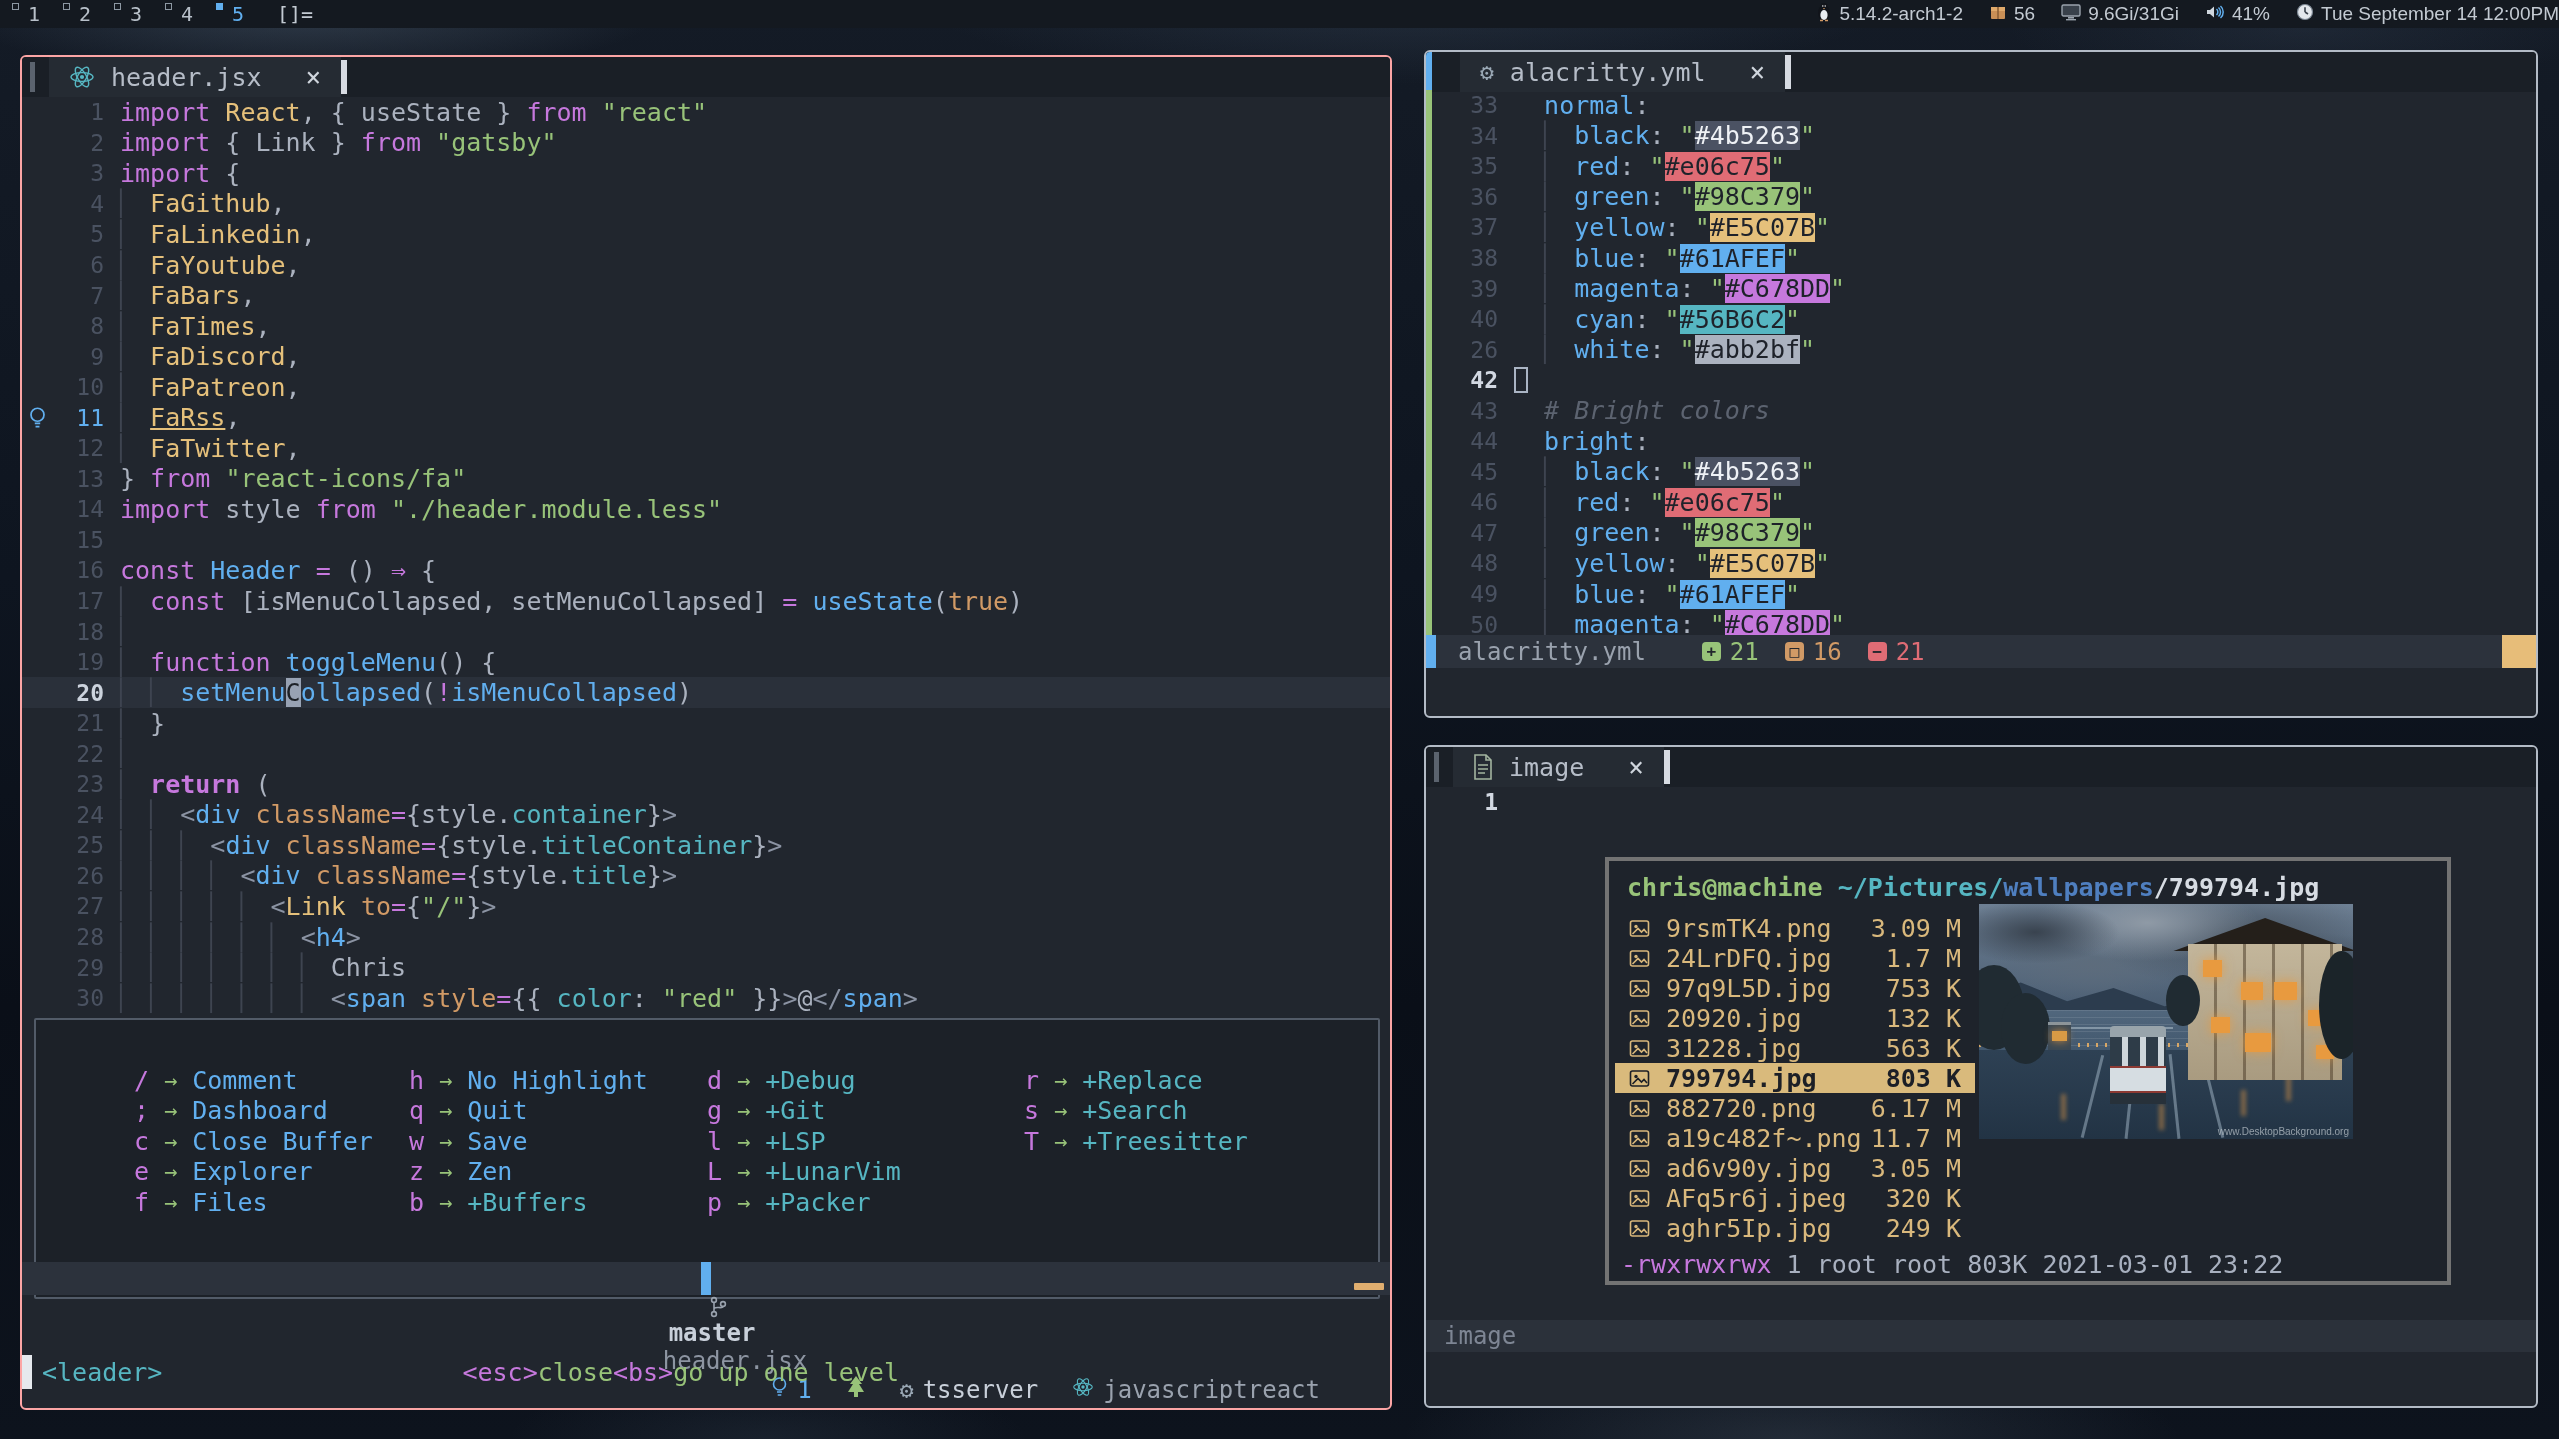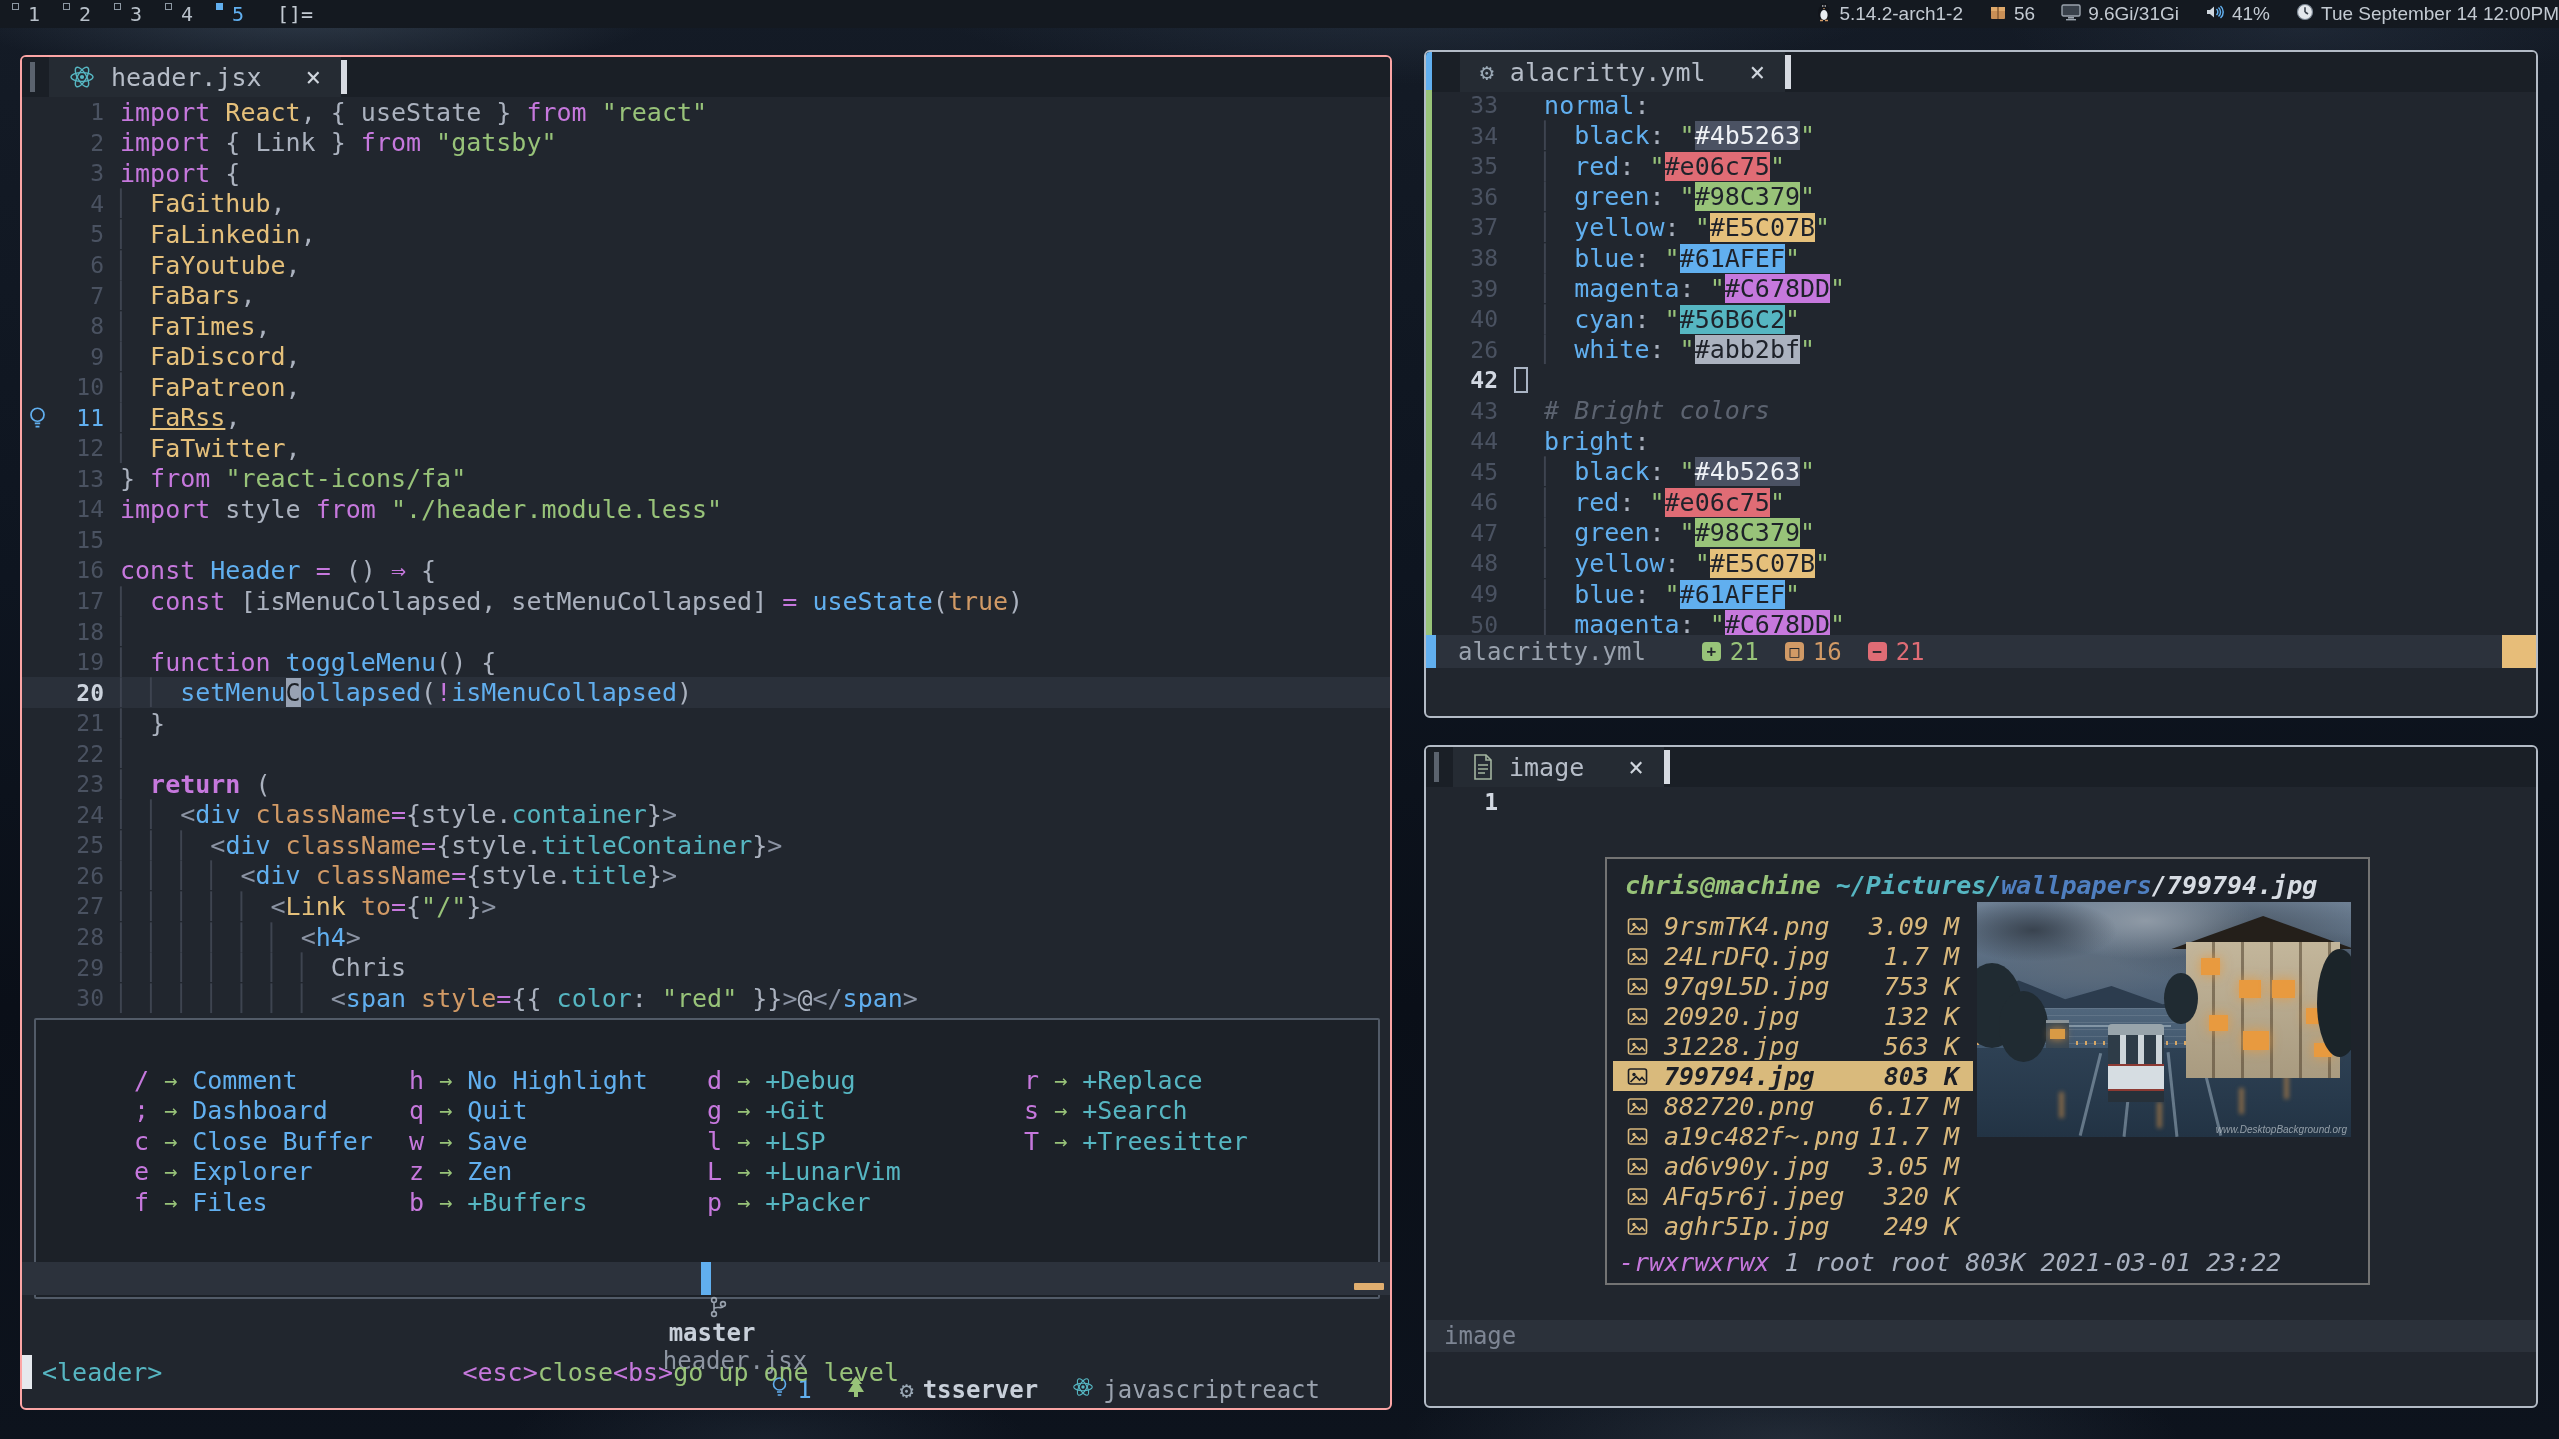--- a/index.html
+++ b/index.html
@@ -102,23 +102,23 @@
     justify-content:center; font-size:16px; font-weight:bold; color:#22262d; }
 
   .cmdline { position:absolute; left:0; top:1298px; width:100%; height:34px; display:flex;
     align-items:center; font-family:"DejaVu Sans Mono",monospace; font-size:25px; }
   .cmd-mark { width:10px; height:100%; background:#e6e9ee; flex:none; }
   .cmd-leader { margin-left:10px; color:#56b6c2; }
   .cmd-hints { margin-left:300px; display:flex; }
   .hint-key { color:#c678dd; } .hint-label { color:#98c379; }
 
   
-  .fm-box { position:absolute; left:179px; top:110px; width:765px; height:428px;
-    border:2px solid #737373; background:#1e232b;
-    font-family:"DejaVu Sans Mono",monospace; font-size:25px;font-style:italic; }
+  .fm-box { position:absolute; left:179px; top:110px; width:846px; height:428px;
+    border:4px solid #737373; background:#1e232b;
+    font-family:"DejaVu Sans Mono",monospace; font-size:25px; }
   .fm-header { position:absolute; left:18px; top:12px; font-weight:bold; white-space:pre; }
   .fm-host{color:#98c379} .fm-pathpre{color:#56b6c2} .fm-pathdir{color:#4f7fc0} .fm-pathfile{color:#d7dce3}
   .fm-list { position:absolute; left:6px; top:52px; width:360px; }
   .fm-row { height:30px; display:flex; align-items:center; color:#d9b87c; padding-left:14px; }
   .fm-row .fic { margin-right:16px; display:flex; align-items:center; }
   .fm-row .fname { flex:1; }
   .fm-row .fsize { text-align:right; padding-right:14px; white-space:pre; }
   .fm-row.sel { background:#d9ba7c; color:#1c1f26; font-weight:bold; }
   .fm-footer { position:absolute; left:12px; top:389px; white-space:pre; }
   .fm-perm { color:#c678dd; } .fm-rest { color:#a8b0bf; }
@@ -437,21 +437,21 @@
         </span>
         <span style="color:#61afef">1</span>
       </span>
       <span>
         <svg width="20" height="24" viewBox="0 0 20 24">
             <path d="M10 1 L16 9 L13 9 L18 17 L12 17 L12 22 L8 22 L8 17 L2 17 L7 9 L4 9 Z" fill="#98c379"></path>
           </svg>
       </span>
       <span class="sl-grp">
         <span class="gear-glyph">⚙</span>
-        <span style="font-weight:bold;color:#c9d0da">tsserver</span>
+        <span style="font-weight:normal;color:#c9d0da">tsserver</span>
       </span>
       <span class="sl-grp">
         <span>
           <svg width="22" height="22" viewBox="0 0 26 26">
               <g stroke="#56b6c2" stroke-width="1.3" fill="none">
                 <ellipse cx="13" cy="13" rx="11" ry="4.4"></ellipse>
                 <ellipse cx="13" cy="13" rx="11" ry="4.4" transform="rotate(60 13 13)"></ellipse>
                 <ellipse cx="13" cy="13" rx="11" ry="4.4" transform="rotate(120 13 13)"></ellipse>
               </g>
               <circle cx="13" cy="13" r="2" fill="#56b6c2"></circle>

